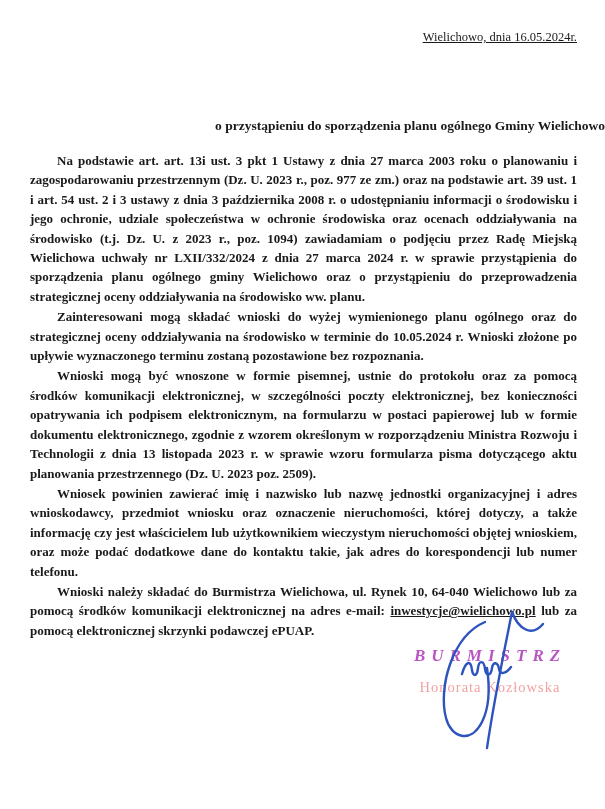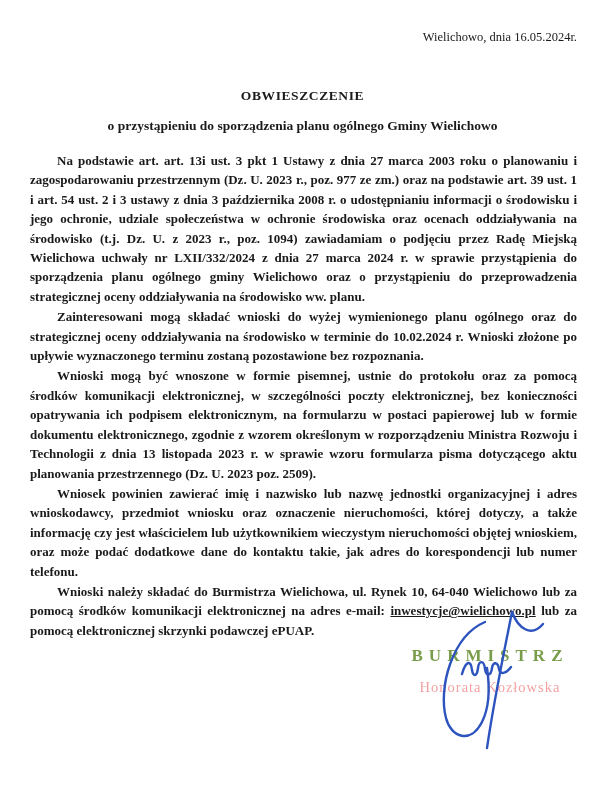--- a/index.html
+++ b/index.html
@@ -9,29 +9,30 @@
     background:#ffffff;
     font-family:"Liberation Serif","DejaVu Serif",serif;
     color:#1a1a1a;
     overflow:hidden;
     margin:0 auto;
   }
   .dateline{
     position:absolute;top:30px;right:28px;
     font-size:12.5px;
     text-align:right;
+    text-decoration:underline;
   }
   .doc-title{
     position:absolute;top:88px;left:0;right:0;
     text-align:center;
     font-weight:bold;font-size:13.5px;letter-spacing:.6px;
   }
   .doc-subtitle{
     position:absolute;top:118px;left:0;right:0;
-    text-align:center;
+    text-align:right;
     font-weight:bold;font-size:13.5px;
   }
   .doc-body{
     position:absolute;top:151px;left:30px;right:28px;
   }
   .doc-body p.para{
     margin:0 0 1px 0;
     font-size:13px;
     line-height:19.4px;
     text-align:justify;
@@ -60,35 +61,34 @@
     position:absolute;top:0;left:0;
   }
 </style>
 </head>
 <body>
 
 <div class="page">
 
   <div class="dateline">Wielichowo, dnia 16.05.2024r.</div>
 
-  <div class="doc-title">OBWIESZCZENIE</div>
 
   <div class="doc-subtitle">o przystąpieniu do sporządzenia planu ogólnego Gminy Wielichowo</div>
 
   <div class="doc-body">
       <p class="para"><span>Na podstawie art. art. 13i ust. 3 pkt 1 Ustawy z dnia 27 marca 2003 roku o planowaniu i zagospodarowaniu przestrzennym (Dz. U. 2023 r., poz. 977 ze zm.) oraz na podstawie art. 39 ust. 1 i art. 54 ust. 2 i 3 ustawy z dnia 3 października 2008 r. o udostępnianiu informacji o środowisku i jego ochronie, udziale społeczeństwa w ochronie środowiska oraz ocenach oddziaływania na środowisko (t.j. Dz. U. z 2023 r., poz. 1094) </span><b>zawiadamiam</b><span> o podjęciu przez Radę Miejską Wielichowa uchwały nr </span><b>LXII/332/2024</b><span> z dnia 27 marca 2024 r. w sprawie przystąpienia do sporządzenia </span><b>planu ogólnego gminy Wielichowo</b><span> oraz o przystąpieniu do przeprowadzenia strategicznej oceny oddziaływania na środowisko ww. planu.</span></p>
-      <p class="para"><span>Zainteresowani mogą składać wnioski do wyżej wymienionego planu ogólnego oraz do strategicznej oceny oddziaływania na środowisko w terminie do </span><b>10.02.2024</b><span> r. Wnioski złożone po upływie wyznaczonego terminu zostaną pozostawione bez rozpoznania.</span></p>
+      <p class="para"><span>Zainteresowani mogą składać wnioski do wyżej wymienionego planu ogólnego oraz do strategicznej oceny oddziaływania na środowisko w terminie do </span><b>10.05.2024</b><span> r. Wnioski złożone po upływie wyznaczonego terminu zostaną pozostawione bez rozpoznania.</span></p>
       <p class="para"><span>Wnioski mogą być wnoszone w formie pisemnej, ustnie do protokołu oraz za pomocą środków komunikacji elektronicznej, w szczególności poczty elektronicznej, bez konieczności opatrywania ich podpisem elektronicznym, na formularzu w postaci papierowej lub w formie dokumentu elektronicznego, zgodnie z wzorem określonym w rozporządzeniu Ministra Rozwoju i Technologii z dnia 13 listopada 2023 r. w sprawie wzoru formularza pisma dotyczącego aktu planowania przestrzennego (Dz. U. 2023 poz. 2509).</span></p>
       <p class="para"><span>Wniosek powinien zawierać imię i nazwisko lub nazwę jednostki organizacyjnej i adres wnioskodawcy, przedmiot wniosku oraz oznaczenie nieruchomości, której dotyczy, a także informację czy jest właścicielem lub użytkownikiem wieczystym nieruchomości objętej wnioskiem, oraz może podać dodatkowe dane do kontaktu takie, jak adres do korespondencji lub numer telefonu.</span></p>
       <p class="para"><span>Wnioski należy składać do Burmistrza Wielichowa, ul. Rynek 10, 64-040 Wielichowo lub za pomocą środków komunikacji elektronicznej na adres e-mail: </span><span class="u">inwestycje@wielichowo.pl</span><span> lub za pomocą elektronicznej skrzynki podawczej ePUAP.</span></p>
     </div>
 
   <div class="signature-block">
     <div class="stamp">
-      <div class="stamp-title" style="color: #4d7c0f;">BURMISTRZ</div>
+      <div class="stamp-title" style="color: #a21caf; font-style: italic;">BURMISTRZ</div>
       <div class="stamp-name" style="color: rgb(238, 130, 130);">Honorata Kozłowska</div>
     </div>
     <svg class="signature-svg" width="200" height="150" viewBox="0 0 200 150">
       <g fill="none" stroke-width="2.4" stroke-linecap="round" stroke-linejoin="round">
         <path d="M 95 14 C 62 28 48 80 56 110 C 61 130 81 136 92 114 C 99 100 100 80 97 60" stroke="#2d53be"></path>
         <path d="M 122 4 C 114 44 104 92 97 140" stroke="#2d53be"></path>
         <path d="M 122 4 C 128 20 141 30 153 16" stroke="#2d53be"></path>
         <path d="M 72 66 C 76 52 81 52 82 62 C 83 69 87 69 88 60 C 89 52 94 52 95 61 C 96 69 101 68 102 60 C 103 53 108 54 109 61 C 110 67 116 66 121 59" stroke="#2d53be"></path>
       </g>
     </svg>

